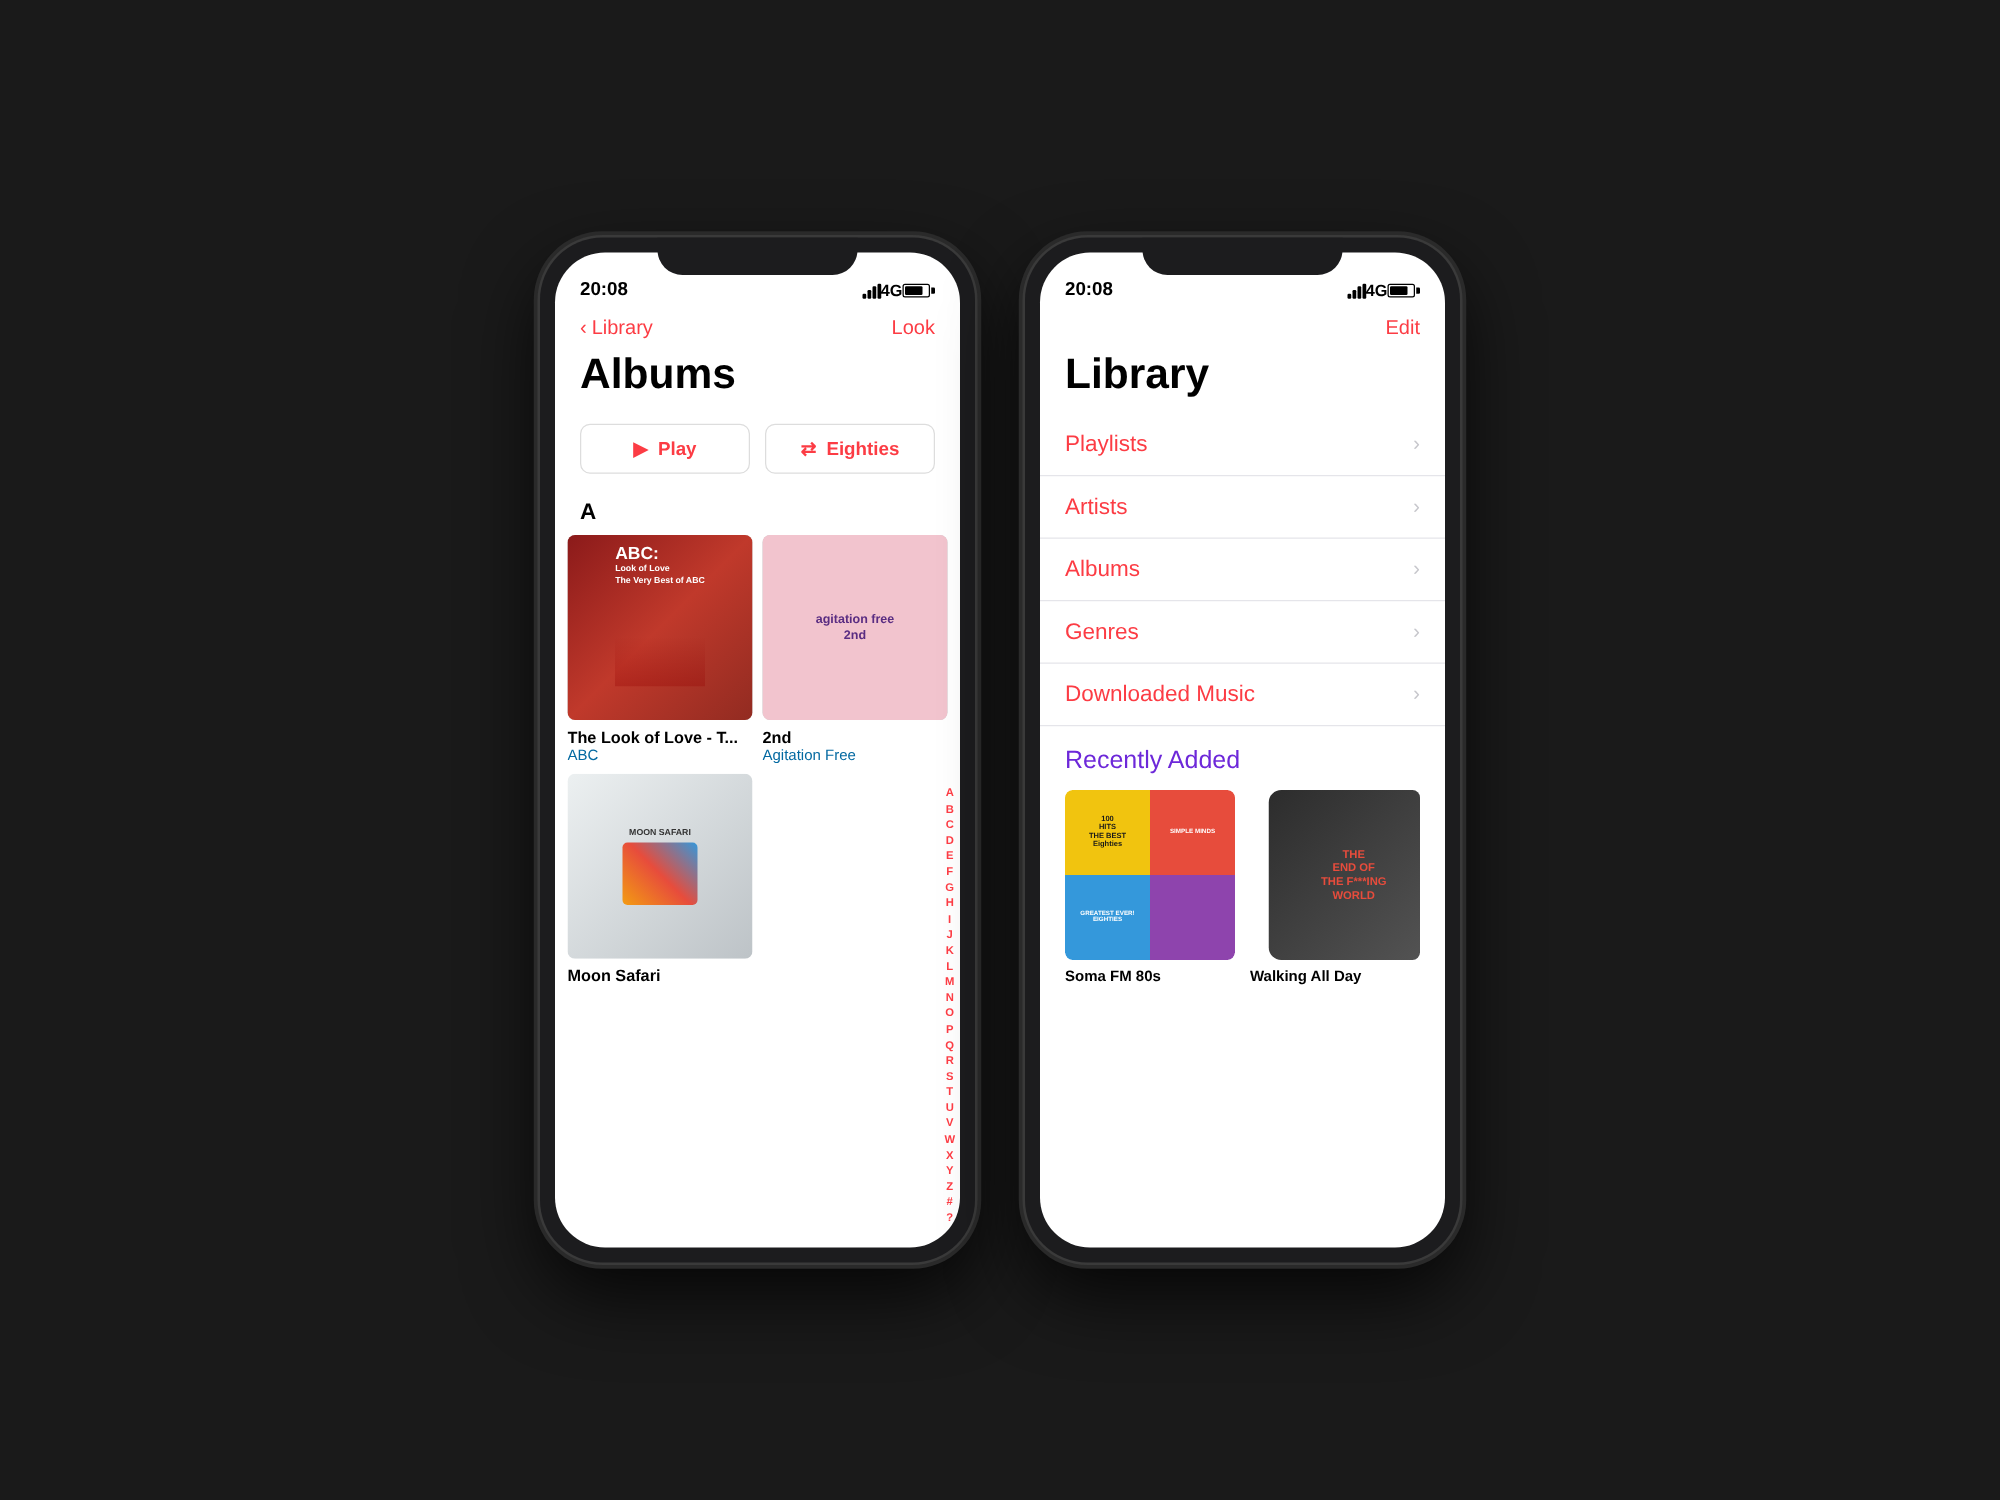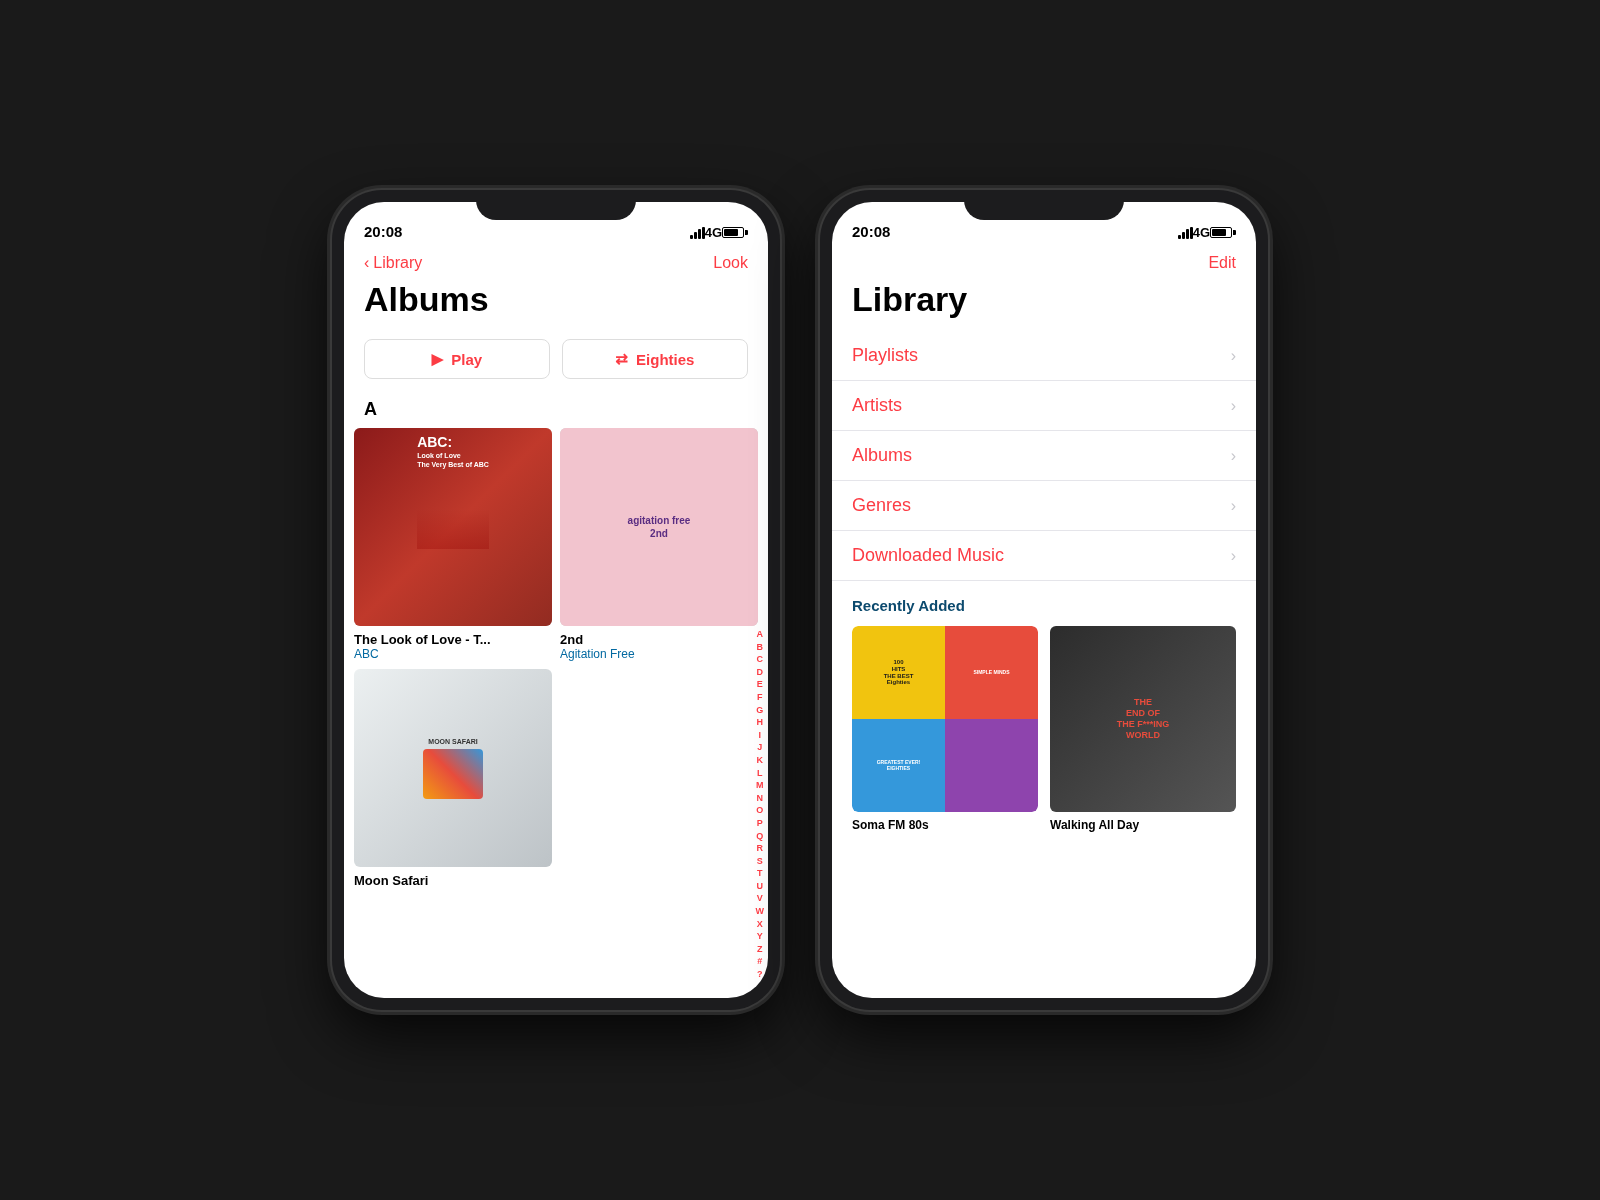--- a/index.html
+++ b/index.html
@@ -9,21 +9,21 @@
       justify-content: center;
       align-items: center;
       min-height: 100vh;
       gap: 40px;
       font-family: -apple-system, BlinkMacSystemFont, 'Helvetica Neue', sans-serif;
       padding: 40px 20px;
     }
 
     
     .phone {
-      width: 448px;
+      width: 348px;
       height: 820px;
       background: #1c1c1e;
       border-radius: 50px;
       position: relative;
       box-shadow:
         0 0 0 2px #3a3a3a,
         0 0 0 5px #2a2a2a,
         0 25px 60px rgba(0,0,0,0.8);
       overflow: hidden;
     }
@@ -218,24 +218,24 @@
       font-weight: 400;
     }
 
     .library-chevron {
       color: #c7c7cc;
       font-size: 16px;
     }
 
     
     .recently-added-title {
-      font-size: 15px;
-      font-weight: 700;
+      font-size: 20px;
+      font-weight: 400;
       padding: 16px 20px 12px;
-      color: #0c4a6e;
+      color: #6d28d9;
     }
 
     .recently-added-grid {
       display: flex;
       gap: 12px;
       padding: 0 20px;
       overflow-x: hidden;
     }
 
     .recent-item {
@@ -577,21 +577,21 @@
             <div class="eighties-q4">
               <div class="eighties-text" style="font-size:5px;"></div>
             </div>
           </div>
         </div>
         <span class="recent-title">Soma FM 80s</span>
       </div>
 
       <div class="recent-item">
         <div class="recent-cover">
-          <div class="cover-end" style="width:100%;height:100%;border-radius:0;">
+          <div class="cover-end" style="width:100%;height:100%;border-radius:10px;margin-left:15px;">
             <div class="cover-end-text">THE<br>END OF<br>THE F***ING<br>WORLD</div>
           </div>
         </div>
         <span class="recent-title">Walking All Day</span>
       </div>
     </div>
   </div>
 </div>
 
 </body></html>

